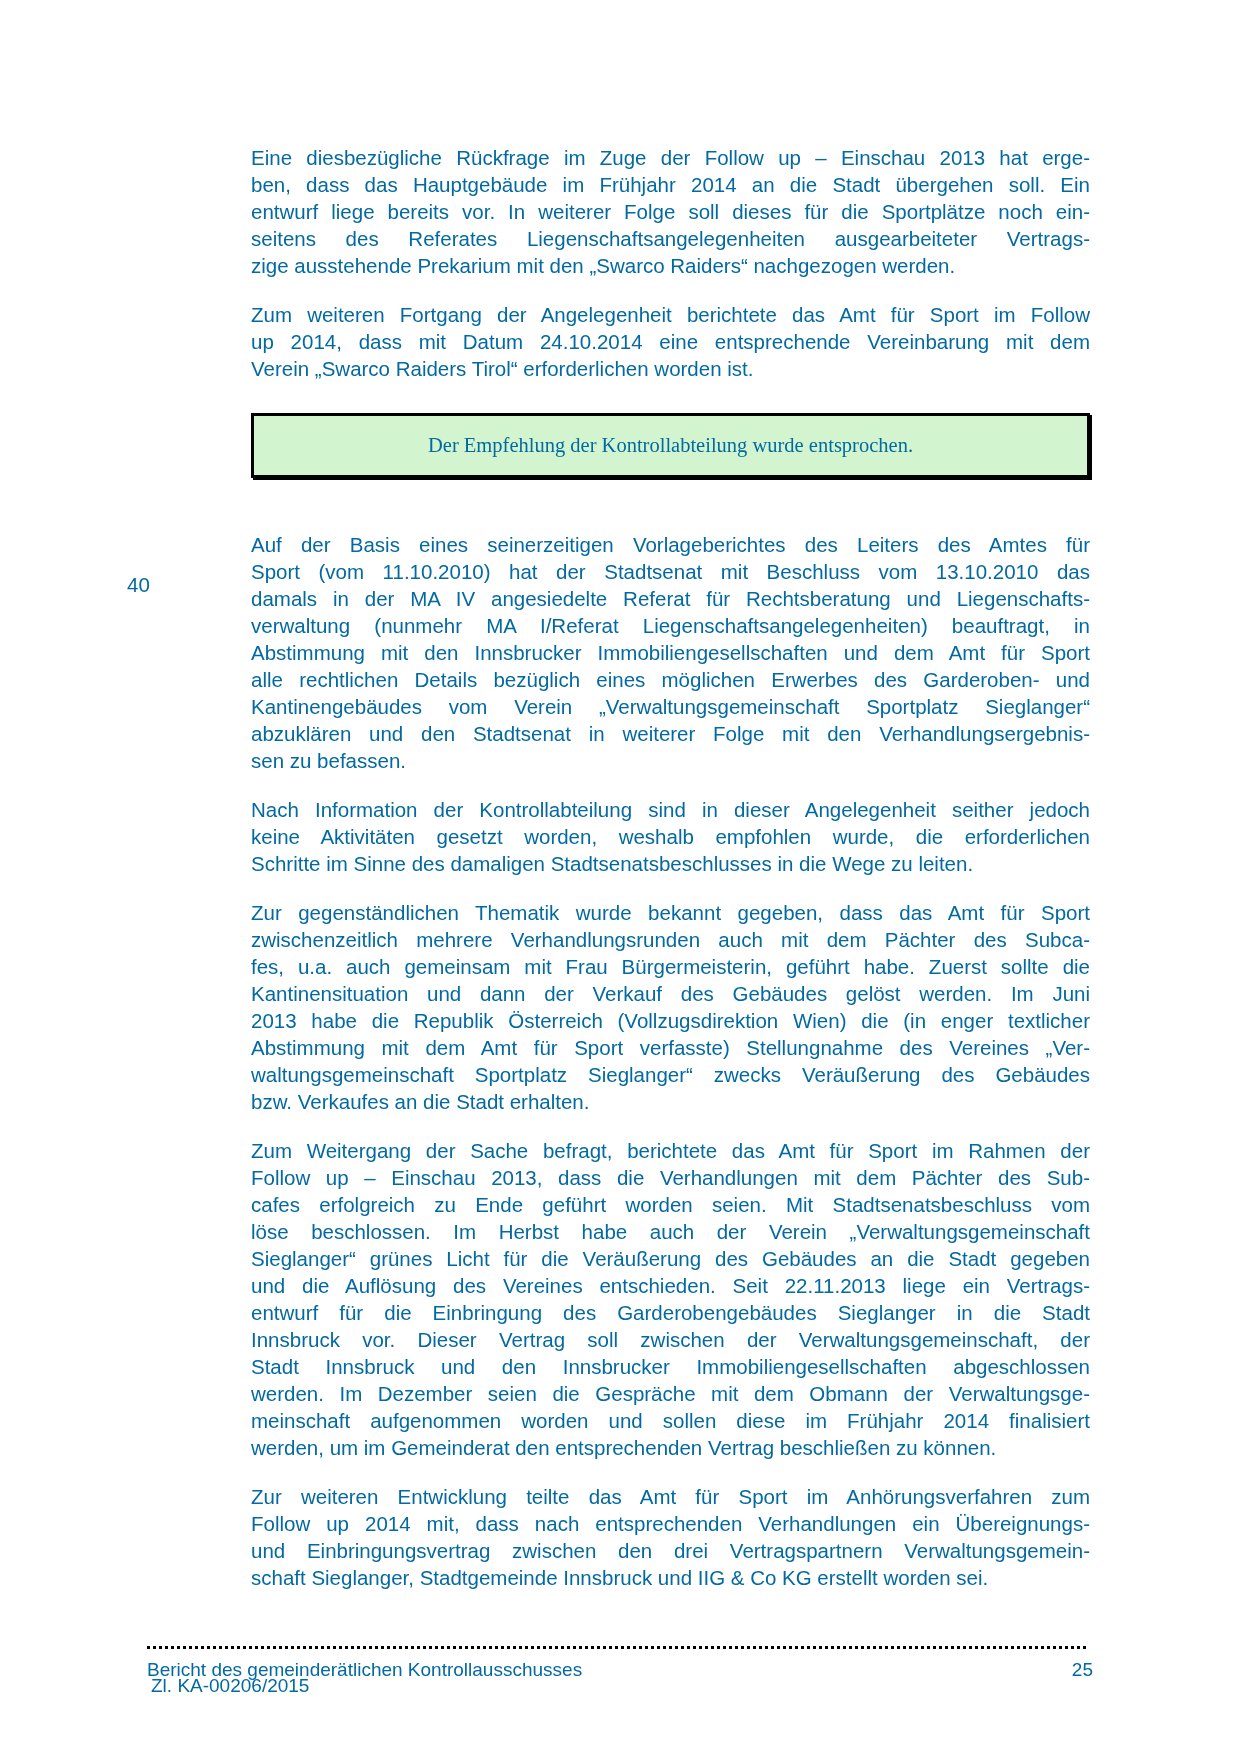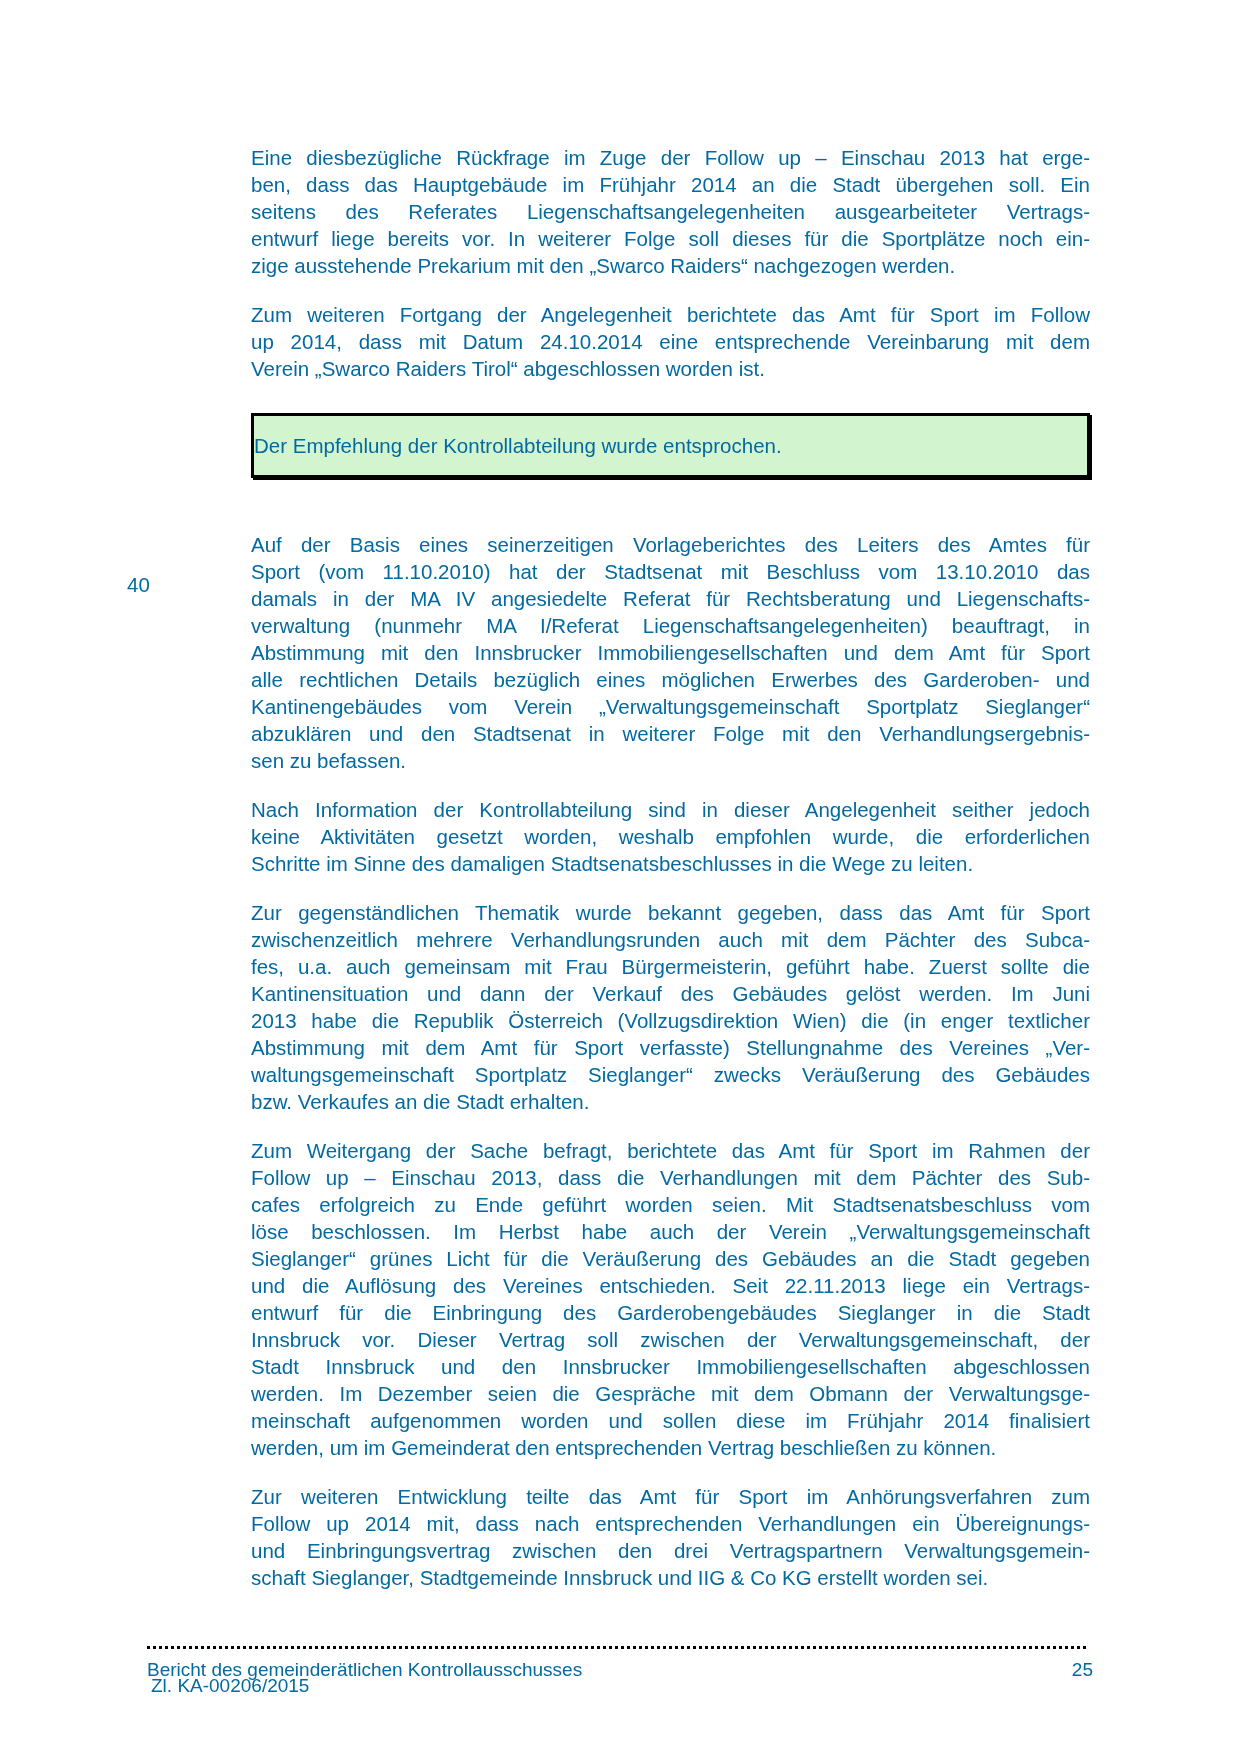--- a/index.html
+++ b/index.html
@@ -31,22 +31,23 @@
   .rec-box {
     box-sizing: border-box;
     margin: 31px 0 0 0;
     width: 839px;
     height: 65px;
     background: #d2f5cf;
     border: 3px solid #000000;
     box-shadow: 2px 2px 0 #000000;
     display: flex;
     align-items: center;
-    justify-content: flex-start;
+    justify-content: center;
     text-align: center;
+    font-family: Liberation Serif, serif;
   }
   .item { position: relative; margin-top: 53px; }
   .item-number {
     position: absolute;
     left: -124px;
     top: 0;
     width: 60px;
     text-align: left;
     margin-top: 40px;
   }
@@ -73,29 +74,29 @@
 </head>
 <body>
 
 <div class="page">
 
   <div class="doc">
 
     <div class="para">
         <div class="line">Eine diesbezügliche Rückfrage im Zuge der Follow up – Einschau 2013 hat erge-</div>
         <div class="line">ben, dass das Hauptgebäude im Frühjahr 2014 an die Stadt übergehen soll. Ein</div>
+        <div class="line">entwurf liege bereits vor. In weiterer Folge soll dieses für die Sportplätze noch ein-</div>
         <div class="line">seitens des Referates Liegenschaftsangelegenheiten ausgearbeiteter Vertrags-</div>
-        <div class="line">entwurf liege bereits vor. In weiterer Folge soll dieses für die Sportplätze noch ein-</div>
         <div class="line last">zige ausstehende Prekarium mit den „Swarco Raiders“ nachgezogen werden.</div>
       </div>
 
     <div class="para">
         <div class="line">Zum weiteren Fortgang der Angelegenheit berichtete das Amt für Sport im Follow</div>
         <div class="line">up 2014, dass mit Datum 24.10.2014 eine entsprechende Vereinbarung mit dem</div>
-        <div class="line last">Verein „Swarco Raiders Tirol“ abgeschlossen worden ist.</div>
+        <div class="line last">Verein „Swarco Raiders Tirol“ erforderlichen worden ist.</div>
       </div>
 
     <div class="rec-box">
       <span>Der Empfehlung der Kontrollabteilung wurde entsprochen.</span>
     </div>
 
     <div class="item">
       <div class="item-number">40</div>
 
       <div class="para">

